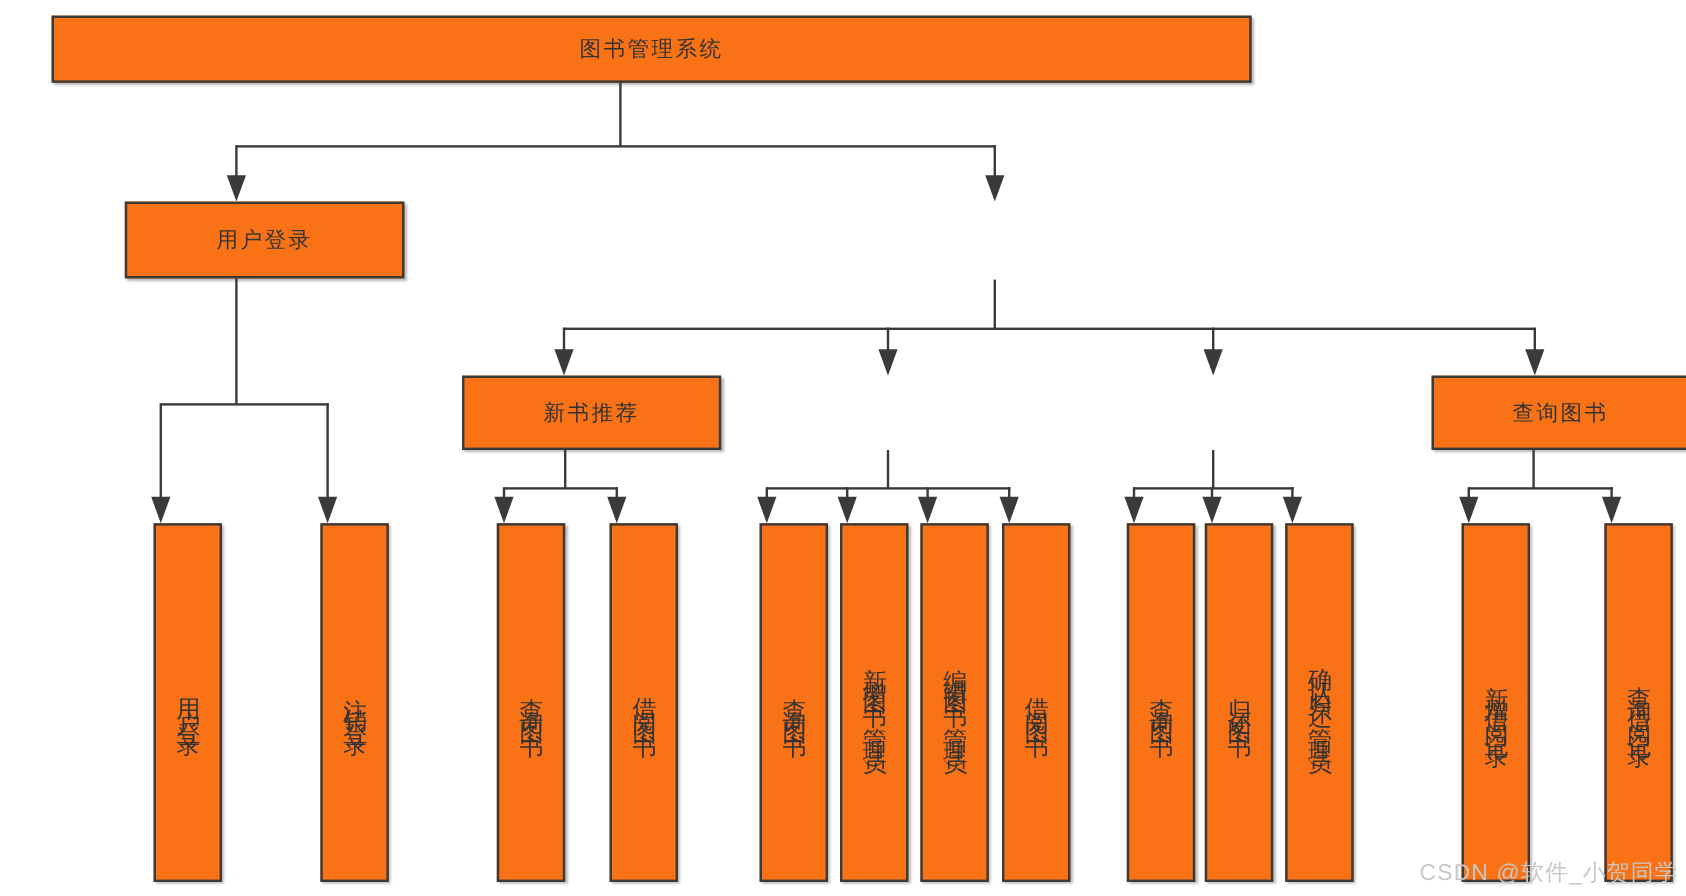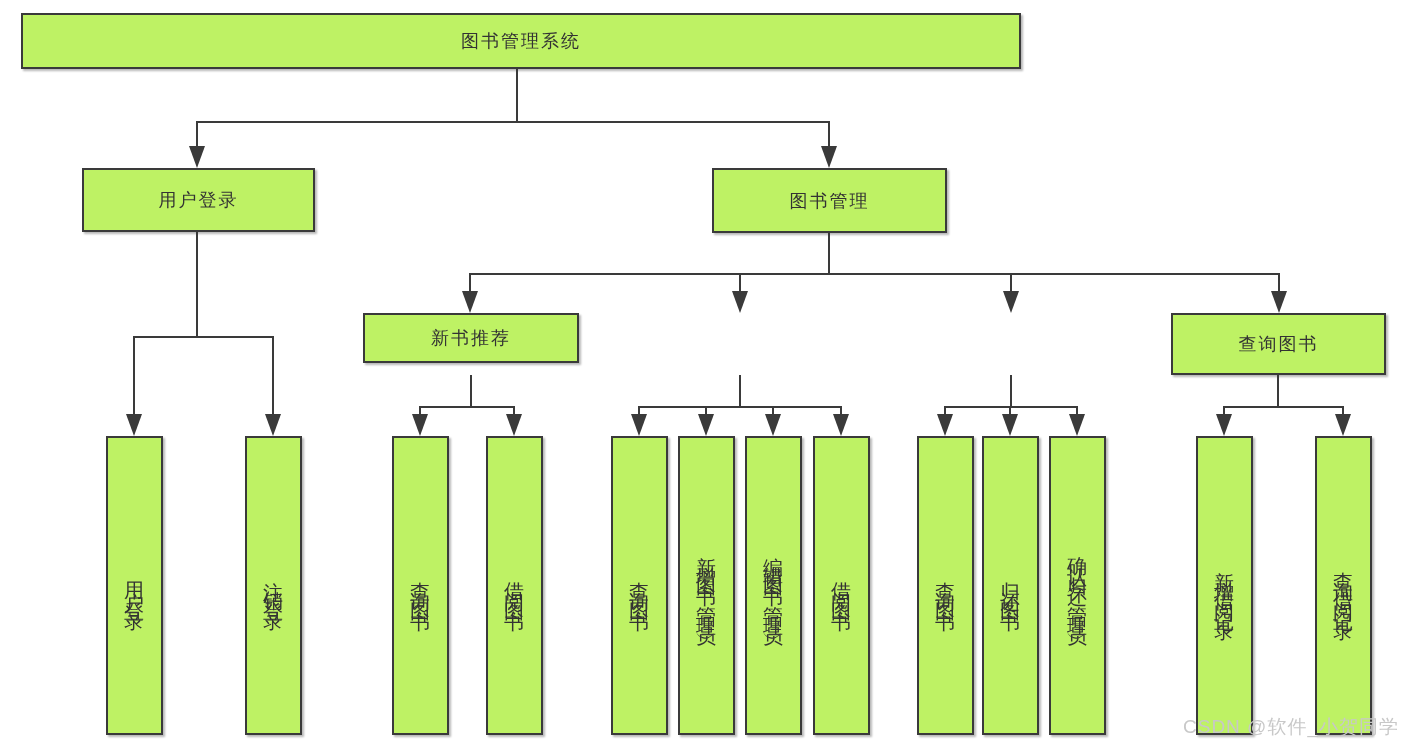--- a/index.html
+++ b/index.html
@@ -7,23 +7,23 @@
     --text:#333333;
     --wm:#c8c8c8;
     --bg:#ffffff;
   }
   html,body{margin:0;padding:0;background:var(--bg);}
   .canvas{
     position:relative;width:1405px;height:747px;background:var(--bg);
     font-family:"Liberation Sans","DejaVu Sans",sans-serif;overflow:hidden;
   }
   .box{
-    position:absolute;border:2px solid var(--line);background:#bef264;
+    position:absolute;border:2px solid var(--line);background:#f97316;
     box-shadow:2px 2px 2px rgba(0,0,0,.28);
-    display:flex;align-items:center;justify-content:center;box-sizing:border-box;
+    display:flex;align-items:center;justify-content:center;box-sizing:border-box;margin-left:22px;
   }
   .lbl{font-size:18px;color:var(--text);letter-spacing:2px;white-space:nowrap;}
   .leaf{width:57px;height:299px;top:436px;}
   .vlbl{
     writing-mode:vertical-rl;font-size:20px;letter-spacing:10px;
     color:var(--text);line-height:1;white-space:nowrap;
   }
   .vline{position:absolute;width:2px;background:var(--line);}
   .hline{position:absolute;height:2px;background:var(--line);}
   .ah{
@@ -49,43 +49,40 @@
 
   <div class="hline" style="left:197px;top:121px;width:633px;"></div>
   <div class="vline" style="left:196px;top:121px;height:27px;"></div>
   <div class="ah" style="left:189px;top:146px;"></div>
   <div class="vline" style="left:828px;top:121px;height:27px;"></div>
   <div class="ah" style="left:821px;top:146px;"></div>
 
   <div class="box" style="left:82px;top:168px;width:233px;height:64px;">
     <span class="lbl">用户登录</span>
   </div>
-  <div class="box" style="left:712px;top:168px;width:235px;height:65px;">
-    <span class="lbl">图书管理</span>
-  </div>
 
   <div class="vline" style="left:196px;top:232px;height:105px;"></div>
   <div class="hline" style="left:134px;top:336px;width:140px;"></div>
   <div class="vline" style="left:133px;top:336px;height:80px;"></div>
   <div class="ah" style="left:126px;top:414px;"></div>
   <div class="vline" style="left:272px;top:336px;height:80px;"></div>
   <div class="ah" style="left:265px;top:414px;"></div>
 
   <div class="vline" style="left:828px;top:233px;height:41px;"></div>
   <div class="hline" style="left:470px;top:273px;width:809px;"></div>
   <div class="vline" style="left:469px;top:273px;height:20px;"></div>
   <div class="ah" style="left:462px;top:291px;"></div>
   <div class="vline" style="left:739px;top:273px;height:20px;"></div>
   <div class="ah" style="left:732px;top:291px;"></div>
   <div class="vline" style="left:1010px;top:273px;height:20px;"></div>
   <div class="ah" style="left:1003px;top:291px;"></div>
   <div class="vline" style="left:1278px;top:273px;height:20px;"></div>
   <div class="ah" style="left:1271px;top:291px;"></div>
 
-  <div class="box" style="left:363px;top:313px;width:216px;height:50px;justify-content:center;">
+  <div class="box" style="left:363px;top:313px;width:216px;height:62px;justify-content:center;">
     <span class="lbl">新书推荐</span>
   </div>
   <div class="box" style="left:1171px;top:313px;width:215px;height:62px;">
     <span class="lbl">查询图书</span>
   </div>
 
   <div class="vline" style="left:470px;top:375px;height:32px;"></div>
   <div class="vline" style="left:739px;top:375px;height:32px;"></div>
   <div class="vline" style="left:1010px;top:375px;height:32px;"></div>
   <div class="vline" style="left:1277px;top:375px;height:32px;"></div>

